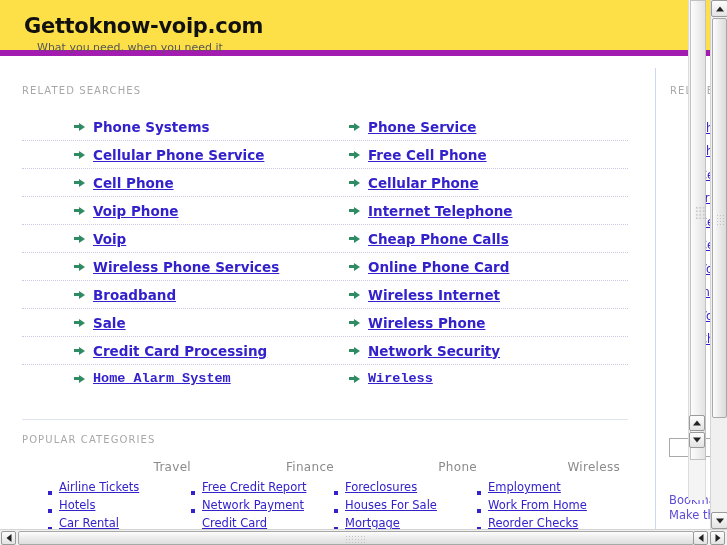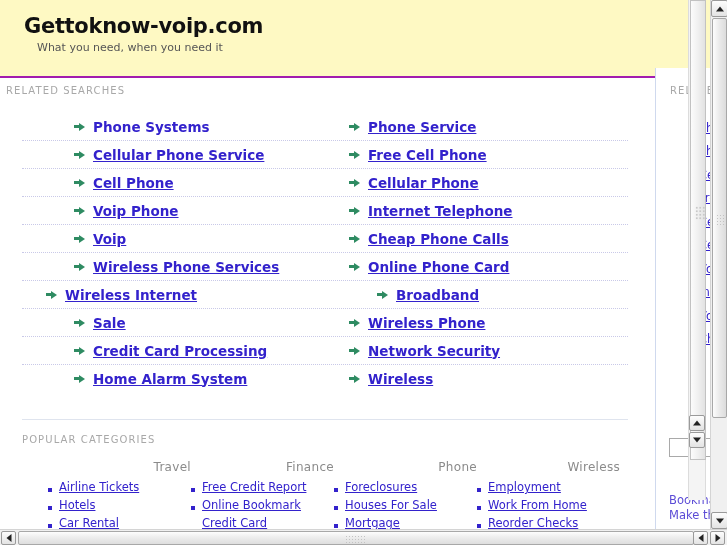--- a/index.html
+++ b/index.html
@@ -24,23 +24,23 @@
     height: 529px;
     overflow: hidden;
     background: #fff;
   }
 
   
   #header {
     position: absolute;
     left: 0; top: 0;
     width: 710px;
-    height: 78px;
-    background: #fef9c3;
-    border-bottom: 2px solid #a21caf;
+    height: 56px;
+    background: #fde047;
+    border-bottom: 6px solid #a21caf;
     box-sizing: border-box;
   }
   #site-title {
     position: absolute;
     left: 24px; top: 14px;
     font-size: 21px;
     font-weight: bold;
     color: #111111;
     letter-spacing: -0.3px;
     white-space: nowrap;
@@ -64,36 +64,36 @@
 
   .section-label {
     font-size: 10px;
     color: #a8a8a8;
     letter-spacing: 1.1px;
     text-transform: uppercase;
     white-space: nowrap;
   }
   #related-label {
     position: absolute;
-    left: 6px; top: 17px;
+    left: 22px; top: 17px;
   }
 
   
   #related-list {
     position: absolute;
     left: 22px; top: 45px;
     width: 606px;
   }
   .rel-row {
     display: flex;
     border-bottom: 1px dotted #c9c9e8;
     height: 27px;
     align-items: center;
   }
-  .rel-row.last { border-bottom: none; }
+  .rel-row.last { border-bottom: none; font-family: Liberation Mono, monospace; }
   .rel-cell {
     width: 50%;
     display: flex;
     align-items: center;
     box-sizing: border-box;
     padding-left: 52px;
   }
   .rel-cell.right { padding-left: 24px; }
   .arrow-icon {
     display: inline-block;
@@ -151,21 +151,21 @@
   .cat-title {
     font-size: 12px;
     color: #8b8b8b;
     margin-bottom: 5px;
     letter-spacing: 0.3px;
     white-space: nowrap;
     text-align: right;
   }
   .cat-item {
     display: flex;
-    align-items: center;
+    align-items: flex-end;
     margin-bottom: 2px;
     line-height: 16px;
   }
   .dot-icon {
     display: inline-block;
     width: 4px; height: 4px;
     background: #3322cc;
     margin: 6px 7px 0 0;
     flex: 0 0 auto;
   }
@@ -437,27 +437,27 @@
             <span class="arrow-icon"></span>
             <span class="rel-link">Wireless Phone Services</span>
           </div>
           <div class="rel-cell right">
             <span class="arrow-icon"></span>
             <span class="rel-link">Online Phone Card</span>
           </div>
         </div>
 
         <div class="rel-row">
+          <div class="rel-cell">
+            <span class="arrow-icon"></span>
+            <span class="rel-link">Broadband</span>
+          </div>
           <div class="rel-cell right">
             <span class="arrow-icon"></span>
             <span class="rel-link">Wireless Internet</span>
-          </div>
-          <div class="rel-cell">
-            <span class="arrow-icon"></span>
-            <span class="rel-link">Broadband</span>
           </div>
         </div>
 
         <div class="rel-row">
           <div class="rel-cell">
             <span class="arrow-icon"></span>
             <span class="rel-link">Sale</span>
           </div>
           <div class="rel-cell right">
             <span class="arrow-icon"></span>
@@ -511,21 +511,21 @@
         </div>
 
         <div class="cat-col">
           <div class="cat-title">Finance</div>
           <div class="cat-item">
             <span class="dot-icon"></span>
             <span class="cat-link">Free Credit Report</span>
           </div>
           <div class="cat-item">
             <span class="dot-icon"></span>
-            <span class="cat-link">Online Bookmark</span>
+            <span class="cat-link">Network Payment</span>
           </div>
           <div class="cat-item">
             <span class="dot-icon"></span>
             <span class="cat-link">Credit Card Application</span>
           </div>
         </div>
 
         <div class="cat-col">
           <div class="cat-title">Phone</div>
           <div class="cat-item">

